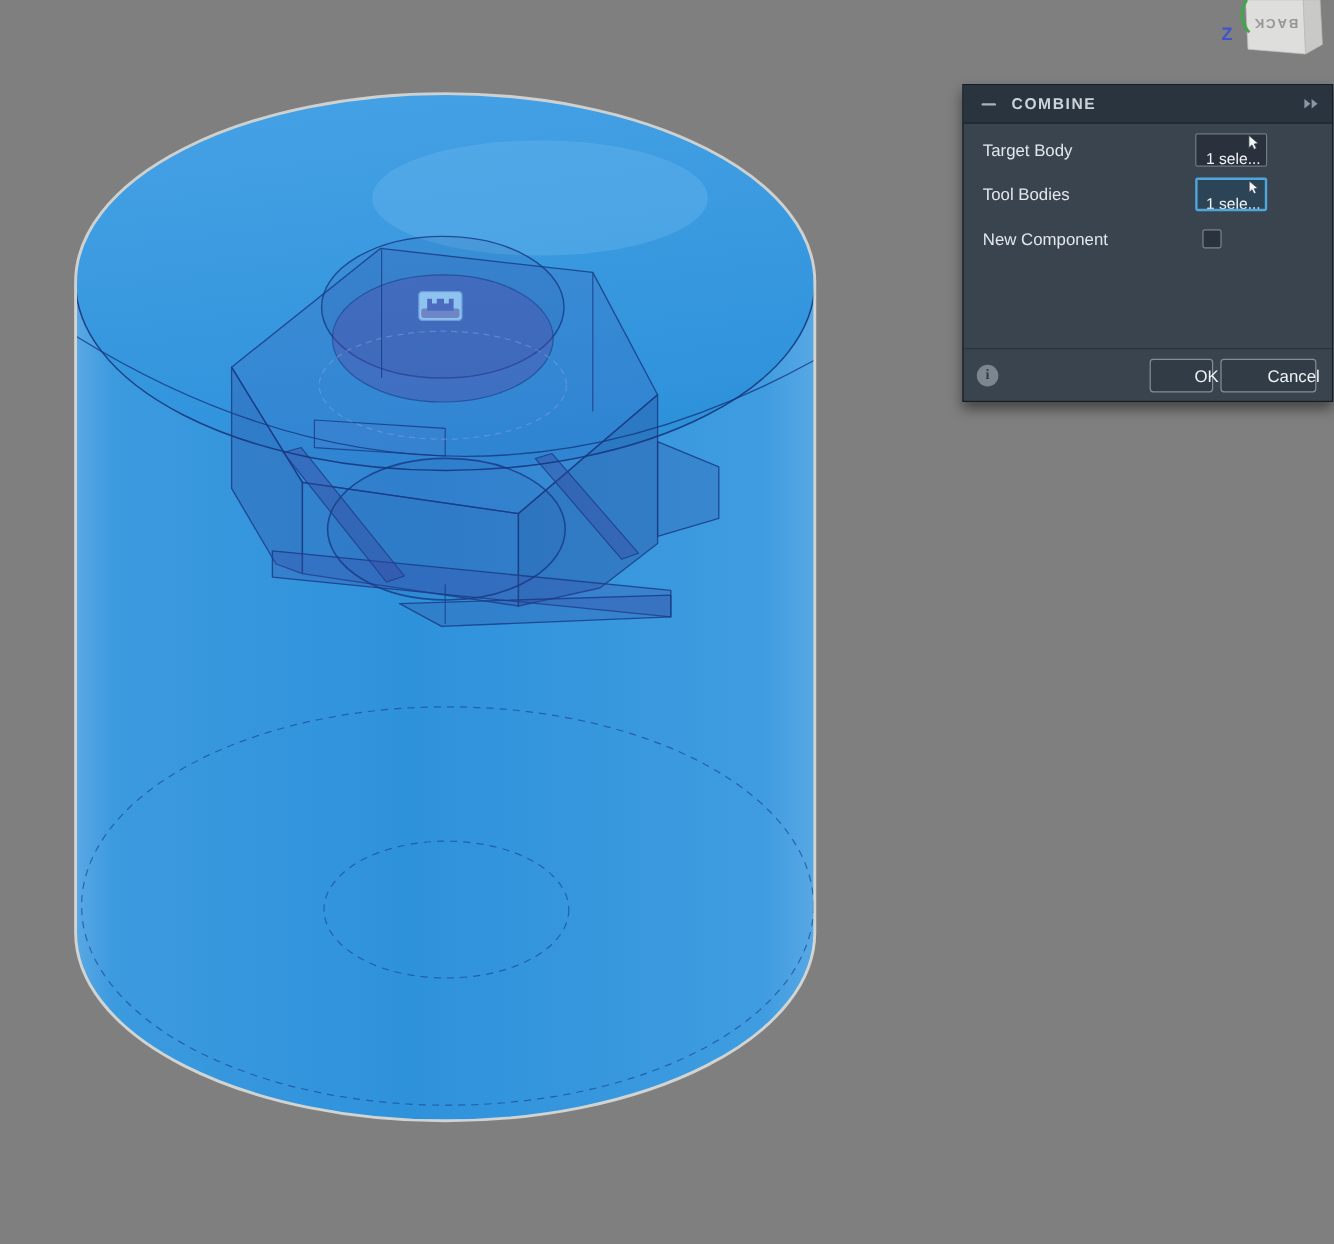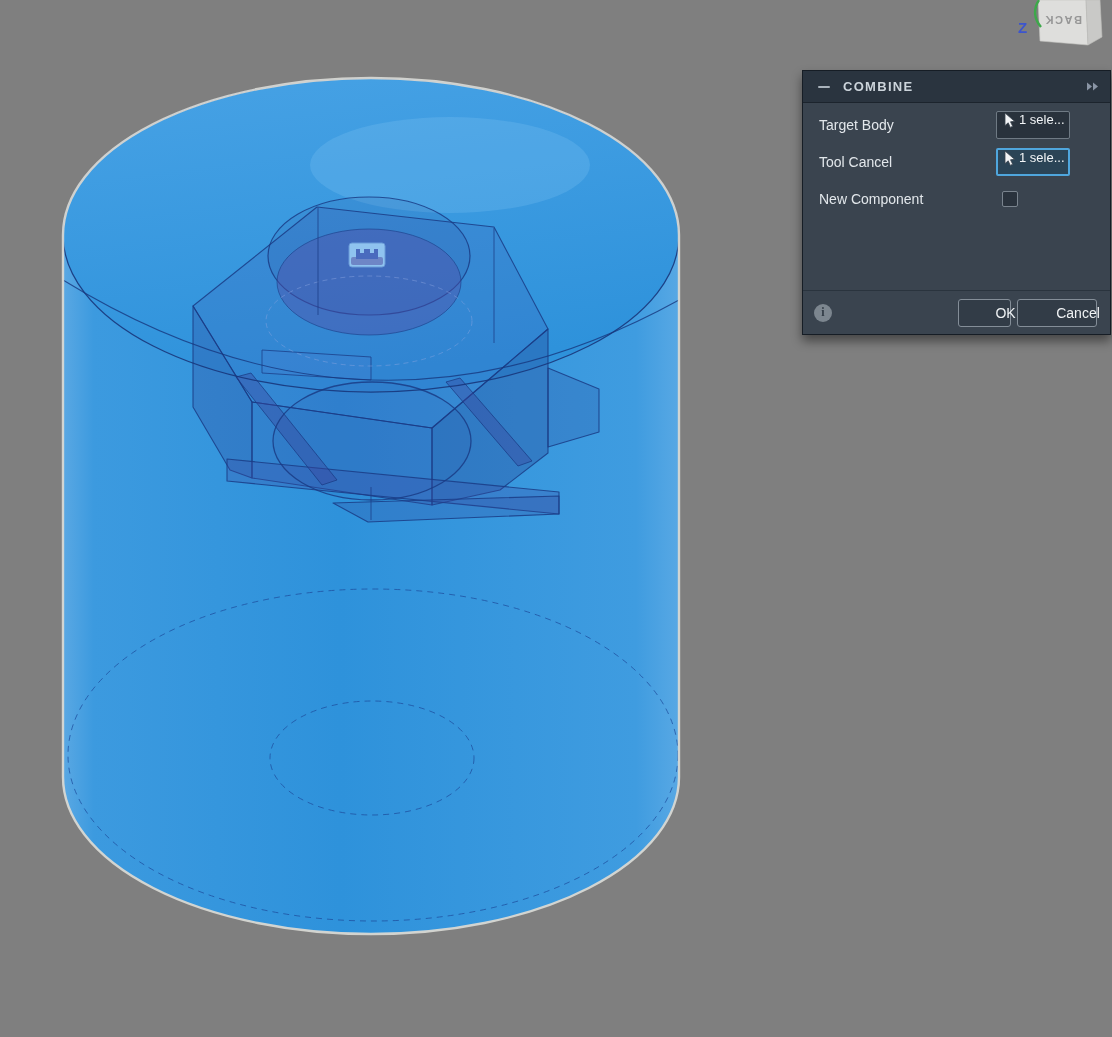--- a/index.html
+++ b/index.html
@@ -32,21 +32,21 @@
   .chevrons svg{display:block;}
 
   .panel-body{padding:3px 0 0 0;}
   .row{height:37px;display:flex;align-items:center;padding:0 10px 0 16px;gap:45px;}
   .row-label{width:132px;flex:0 0 132px;color:#e2e7eb;}
   .row-label.disabled{color:#79838d;}
 
   .sel-btn{
     width:86px;height:28px;box-sizing:border-box;
     background:#29323c;border:1px solid #6f7a84;border-radius:2px;
-    display:flex;align-items:flex-start;padding:0 4px 0 5px;cursor:pointer;
+    display:flex;align-items:flex-end;padding:0 4px 0 5px;cursor:pointer;flex-direction:column;
   }
   .sel-btn.active{border:2px solid #4fa6dd;background:#2b4456;padding:0 3px 0 4px;}
   .sel-btn .sel-text{color:#f2f5f7;font-size:13px;white-space:nowrap;overflow:hidden;margin-left:3px;}
   .clear-x{margin-left:13px;color:#8a949e;font-size:15px;cursor:pointer;line-height:1;}
 
   .op-icons{display:flex;align-items:center;gap:7px;margin-left:2px;}
   .op-btn{width:28px;height:28px;display:flex;align-items:center;justify-content:center;
     border:1px solid transparent;border-radius:2px;cursor:pointer;box-sizing:border-box;}
   .op-btn.selected{border:1px solid #3f83ad;background:rgba(80,140,185,.15);width:30px;height:31px;}
 
@@ -180,21 +180,21 @@
         <div class="sel-btn">
           <svg width="14" height="17" viewBox="0 0 14 17">
             <path d="M3,1 L3,13.6 L6.2,10.8 L8.3,15.4 L10.7,14.2 L8.5,9.8 L12.6,9.3 Z" fill="#f2f4f6" stroke="#39424c" stroke-width="0.8"></path>
           </svg>
           <span class="sel-text">1 sele...</span>
         </div>
         <span class="clear-x">×</span>
       </div>
 
       <div class="row">
-        <span class="row-label">Tool Cancel</span>
+        <span class="row-label">Tool Bodies</span>
         <div class="sel-btn active">
           <svg width="14" height="17" viewBox="0 0 14 17">
             <path d="M3,1 L3,13.6 L6.2,10.8 L8.3,15.4 L10.7,14.2 L8.5,9.8 L12.6,9.3 Z" fill="#f2f4f6" stroke="#39424c" stroke-width="0.8"></path>
           </svg>
           <span class="sel-text">1 sele...</span>
         </div>
         <span class="clear-x">×</span>
       </div>
 
 

